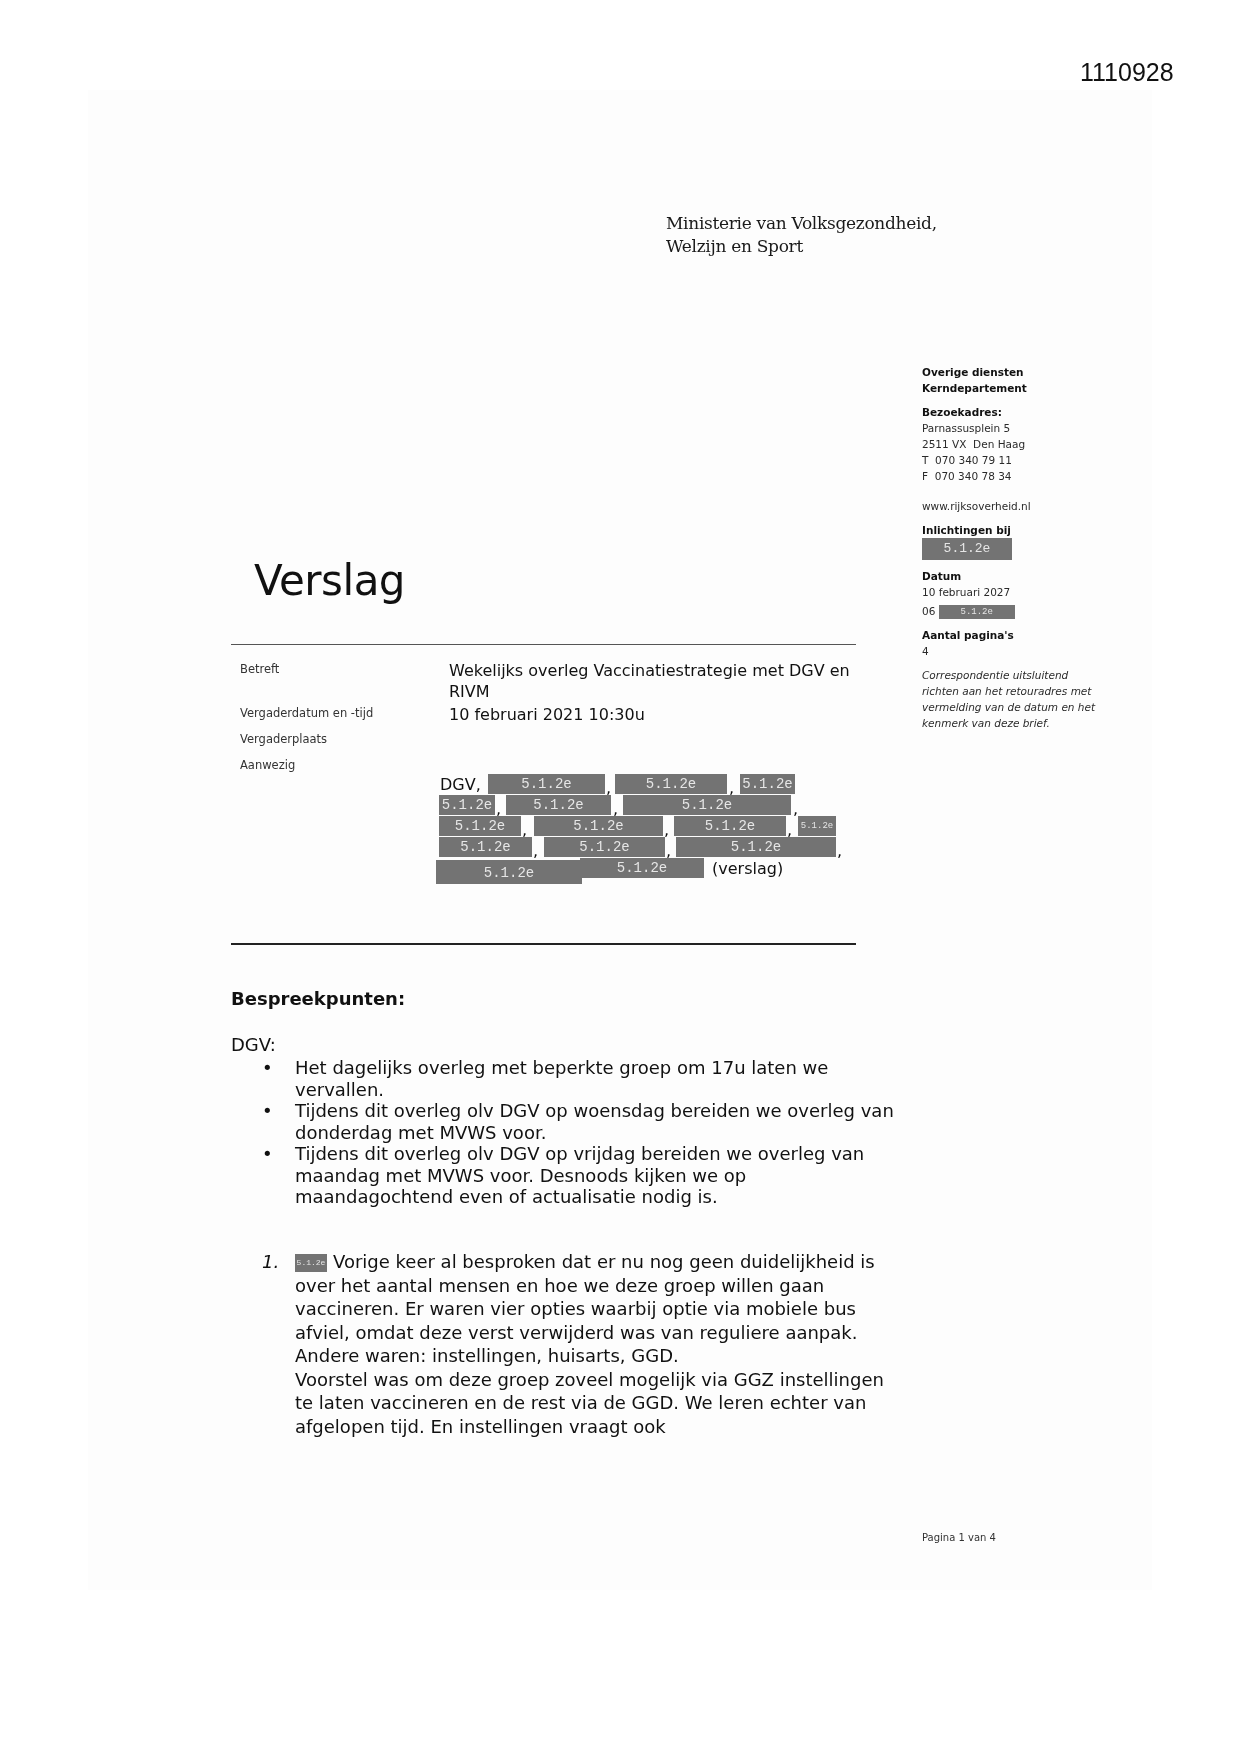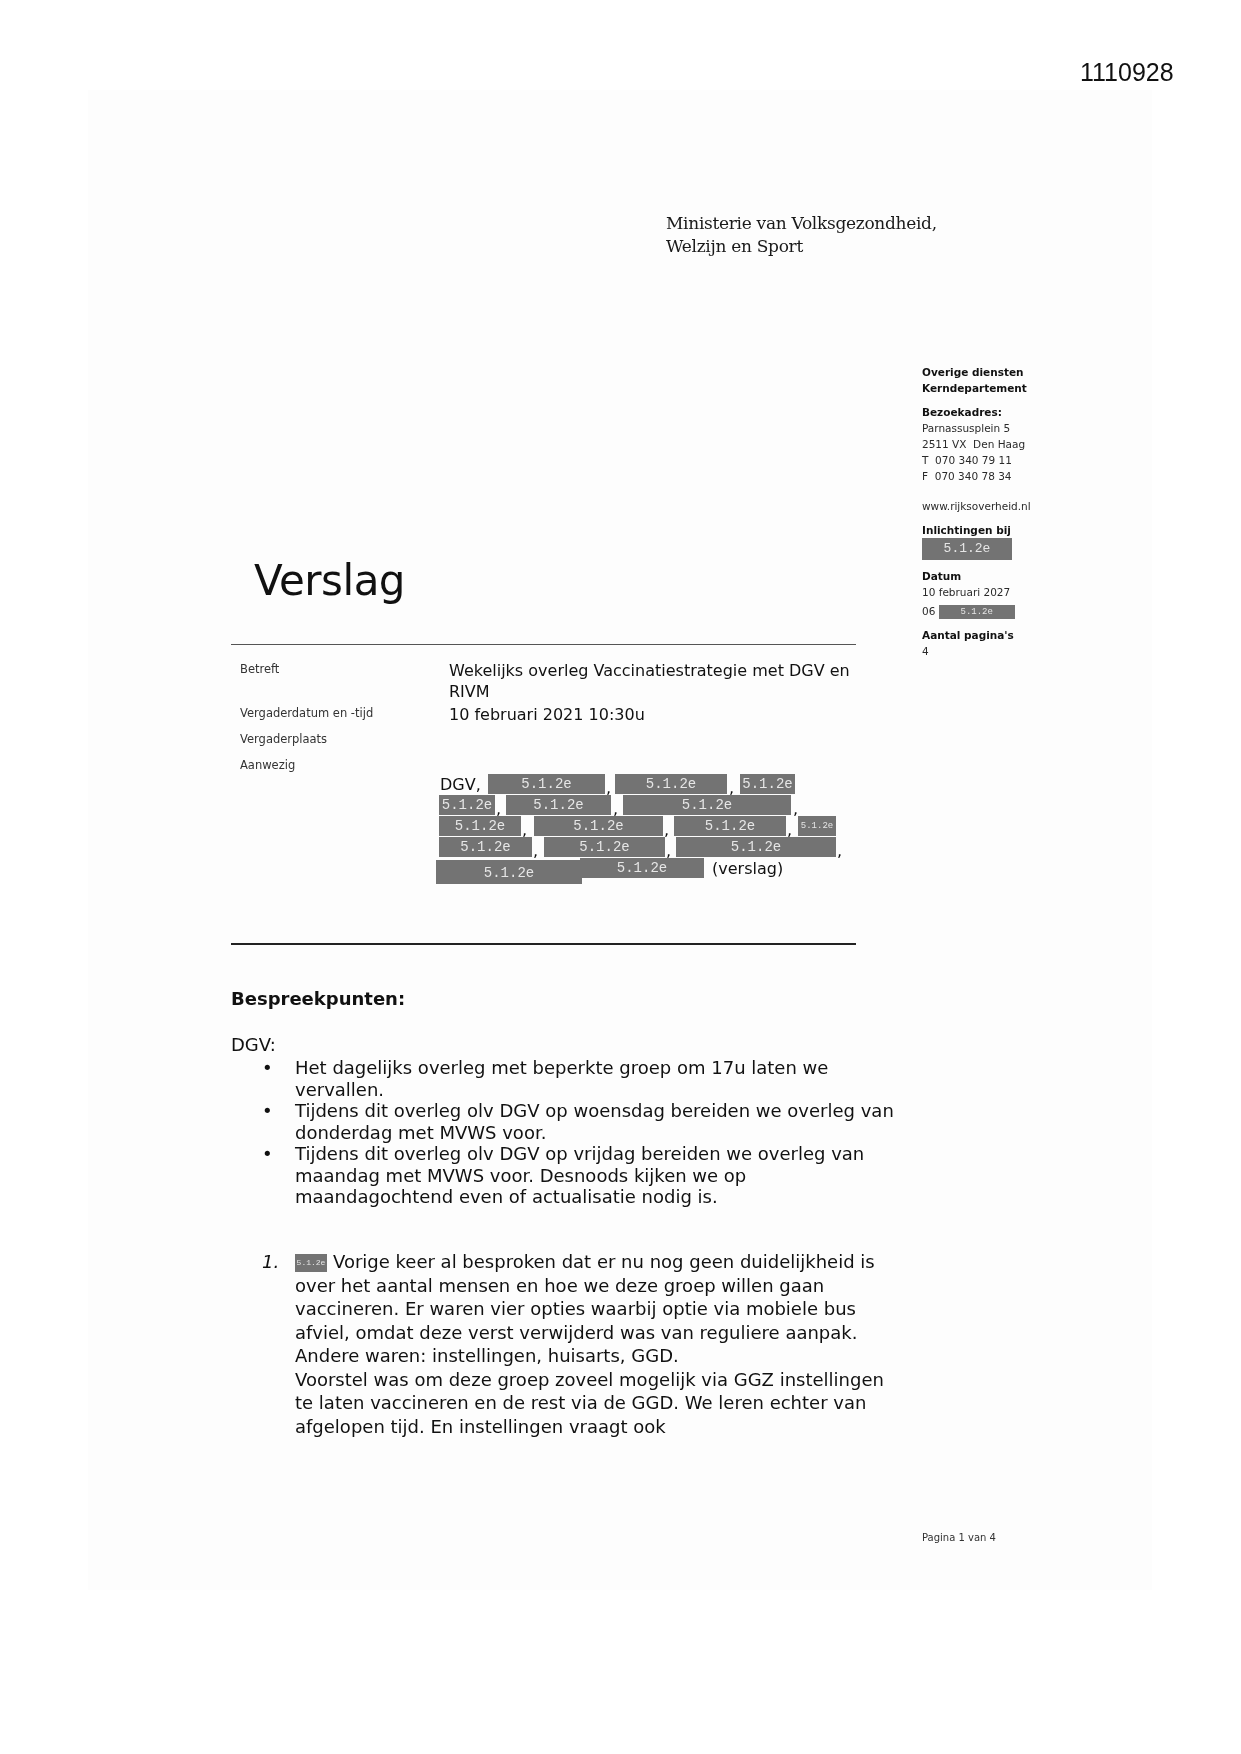--- a/index.html
+++ b/index.html
@@ -81,20 +81,21 @@
     <div>10 februari 2027</div>
     <div style="margin-top:3px">
       <span>06</span>
       <span class="redact" style="width:76px;height:14px;line-height:14px;font-size:9px">5.1.2e</span>
     </div>
   </div>
   <div class="grp">
     <div class="lbl">Aantal pagina's</div>
     <div>4</div>
   </div>
+  <div class="it" style="width:182px">Correspondentie uitsluitend richten aan het retouradres met vermelding van de datum en het kenmerk van deze brief.</div>
 </div>
 
 <div class="title">Verslag</div>
 
 <div class="rule-top"></div>
 
 <div class="meta-label" style="top:662px">Betreft</div>
 <div class="meta-value" style="top:660px;width:405px">Wekelijks overleg Vaccinatiestrategie met DGV en RIVM</div>
 
 <div class="meta-label" style="top:706px">Vergaderdatum en -tijd</div>

